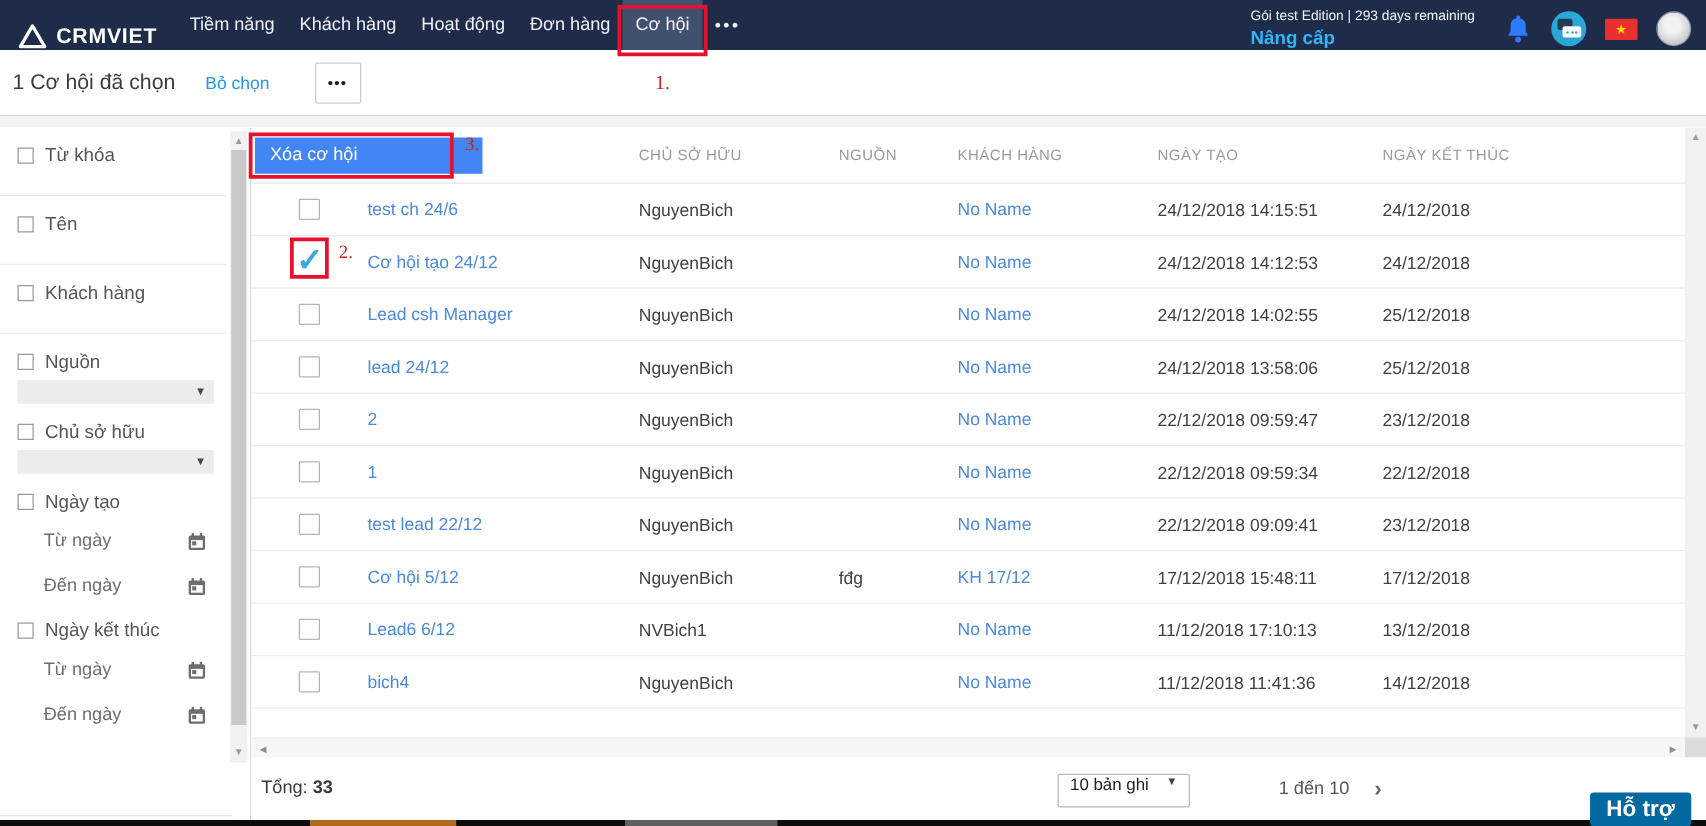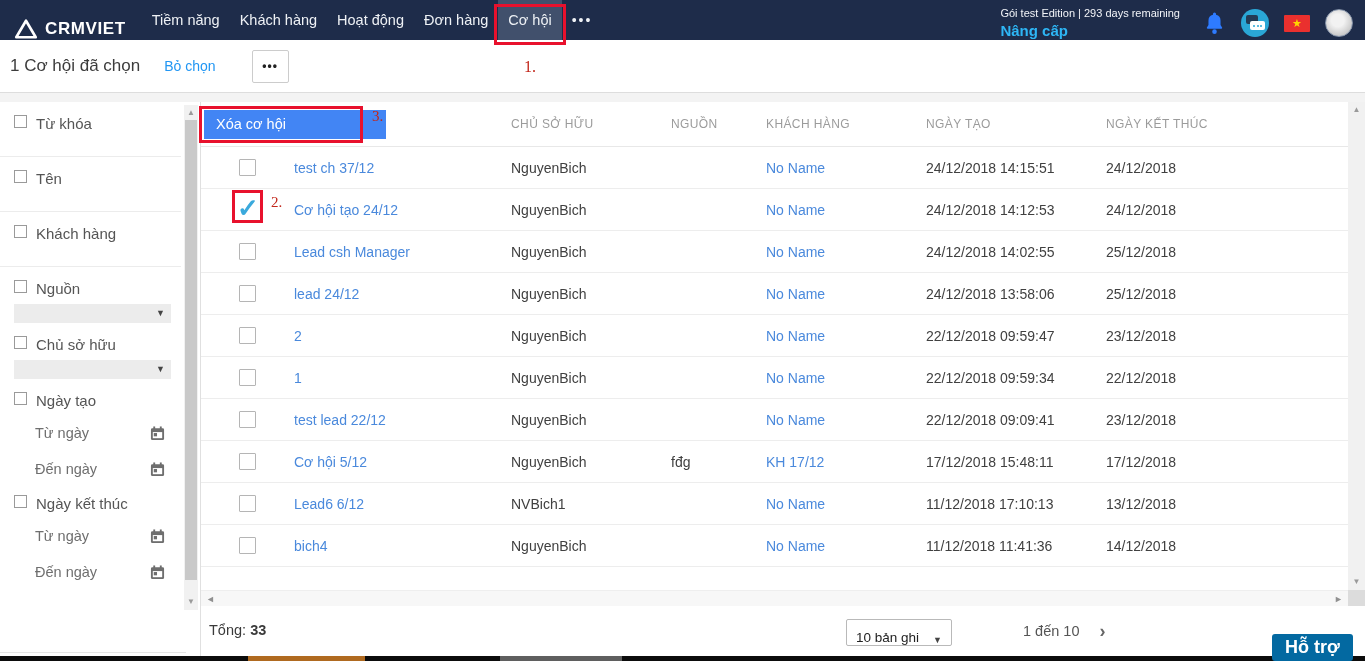--- a/index.html
+++ b/index.html
@@ -42,21 +42,21 @@
   .deselect { font-size:14px; color:#2196f3; margin-left:24px; cursor:pointer; }
   .more-btn { margin-left:36px; width:37px; height:33px; border:1px solid #ccc; border-radius:2px;
     background:#fff; display:flex; align-items:center; justify-content:center; font-size:12px;
     letter-spacing:1px; color:#222; font-weight:bold; cursor:pointer; }
   .gray-strip { position:absolute; left:0; top:93px; width:100%; height:9px; background:#f3f3f3; }
   
   .sidebar { position:absolute; left:0; top:102px; width:200px; height:554px; background:#fff; }
   .filter-list { position:absolute; left:0; top:0; right:19px; }
   .fgroup { padding:13px 0 0 14px; }
   .fgroup.plain { border-bottom:1px solid #ececec; padding-bottom:23px; }
-  .frow { display:flex; align-items:flex-start; gap:9px; height:18px; }
+  .frow { display:flex; align-items:center; gap:9px; height:18px; }
   .scb { width:13px; height:13px; border:1px solid #9a9a9a; background:#fff; display:inline-block; flex:none; }
   .flabel { font-size:15px; color:#555; white-space:nowrap; }
   .fselect { margin:6px 10px 0 0; height:19px; background:#ececec; position:relative; }
   .fselect .caret { position:absolute; right:6px; top:4px; font-size:9px; color:#444; }
   .fdate { display:flex; align-items:center; justify-content:space-between; margin:10px 16px 0 8px; height:26px; }
   .fdlabel { font-size:14.5px; color:#6e6e6e; margin-left:13px; }
   .sb-scroll { position:absolute; right:2px; top:3px; width:14px; height:505px; background:#f1f1f1; }
   .sarrow { position:absolute; left:0; width:14px; text-align:center; font-size:8px; color:#9a9a9a; line-height:10px; }
   .sarrow.up { top:3px; } .sarrow.down { bottom:3px; }
   .sthumb { position:absolute; left:1px; top:15px; width:12px; height:460px; background:#c9c9c9; }
@@ -98,21 +98,21 @@
   .vscroll .sarrow { width:17px; }
   .hscroll { position:absolute; left:0; right:17px; top:488px; height:16px; background:#f7f7f7;
     border-top:1px solid #eee; }
   .harrow { position:absolute; top:0; height:16px; display:flex; align-items:center; font-size:9px; color:#909090; }
   .harrow.left { left:5px; } .harrow.right { right:5px; }
   .corner { position:absolute; right:0; top:488px; width:17px; height:16px; background:#dcdcdc; }
   
   .tfoot { position:absolute; left:0; right:0; top:504px; height:50px; background:#fff; }
   .total { position:absolute; left:8px; top:16px; font-size:14.5px; color:#3a3a3a; }
   .pagesize { position:absolute; left:645px; top:13px; height:27px; min-width:100px; border:1px solid #b9b9b9;
-    border-radius:2px; background:#fff; display:flex; align-items:flex-end; padding:0 9px; gap:14px;
+    border-radius:2px; background:#fff; display:flex; align-items:flex-start; padding:0 9px; gap:14px;
     font-size:13.5px; color:#222; cursor:pointer; }
   .pagesize .caret2 { font-size:9px; color:#444; }
   .pag { position:absolute; left:822px; top:0; height:50px; display:flex; align-items:center; gap:20px;
     font-size:14.5px; color:#555; }
   .chev { font-size:18px; font-weight:bold; color:#666; cursor:pointer; }
   .support { position:absolute; right:12px; top:28px; width:81px; height:27px; background:#0369a1;
     color:#fff; font-weight:bold; font-size:18px; display:flex; align-items:center; justify-content:center;
     border-radius:3px; z-index:30; cursor:pointer; }
   
   .bottom-bar { position:absolute; left:0; top:656px; width:100%; height:5px; background:#0c0c0c; z-index:25; }
@@ -279,21 +279,21 @@
     <div class="hcol c4">NGUỒN</div>
     <div class="hcol c5">KHÁCH HÀNG</div>
     <div class="hcol c6">NGÀY TẠO</div>
     <div class="hcol c7">NGÀY KẾT THÚC</div>
   </div>
   <div class="tbody">
       <div class="trow">
         <div class="cell c1">
           <span class="tcb"></span>
         </div>
-        <div class="cell c2"><span class="link">test ch 37/12</span></div>
+        <div class="cell c2"><span class="link">test ch 24/6</span></div>
         <div class="cell c3 txt">NguyenBich</div>
         <div class="cell c4 txt"></div>
         <div class="cell c5"><span class="link">No Name</span></div>
         <div class="cell c6 txt">24/12/2018 14:15:51</div>
         <div class="cell c7 txt">24/12/2018</div>
       </div>
       <div class="trow">
         <div class="cell c1">
           <span class="checkmark">✓</span>
           <span class="cb-ann"></span>

